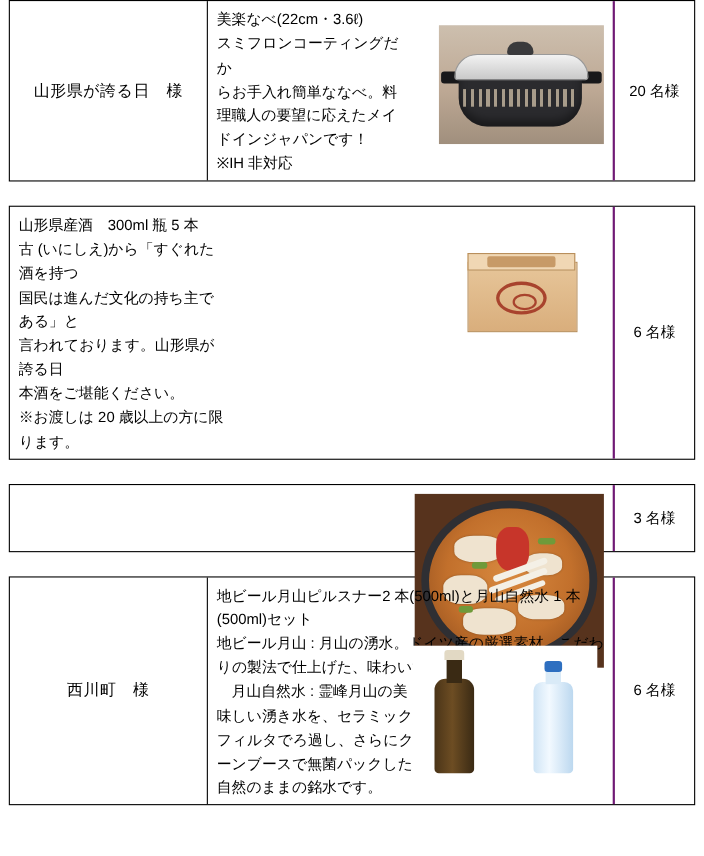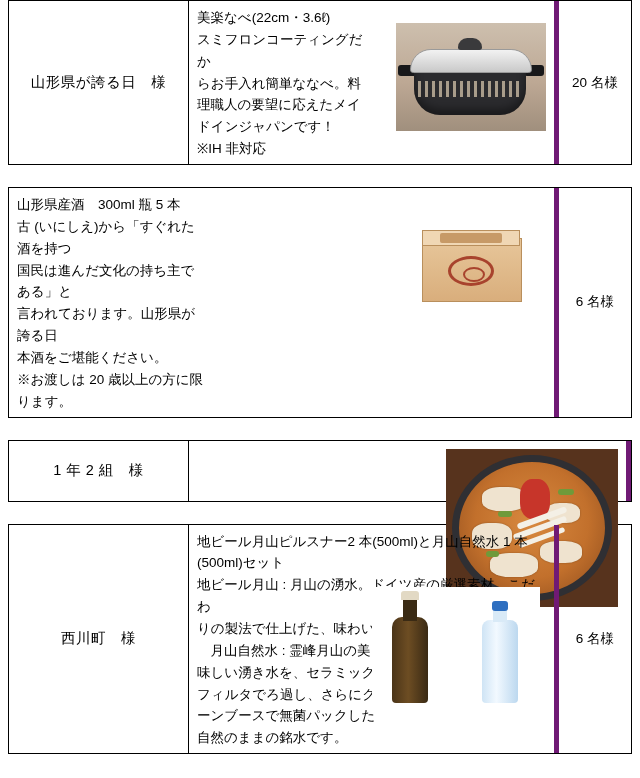--- a/index.html
+++ b/index.html
@@ -37,21 +37,21 @@
     align-items: center;
     justify-content: center;
     text-align: center;
     font-size: 14.5px;
     letter-spacing: 0.5px;
     padding: 4px 2px;
   }
   .cell-desc {
     flex: 1;
     box-sizing: border-box;
-    border-right: 5px solid #701a75;
+    border-right: 2px solid #701a75;
     padding: 6px 8px 4px 8px;
     position: relative;
     min-height: 60px;
   }
   .cell-qty {
     width: 72px;
     box-sizing: border-box;
     display: flex;
     align-items: center;
     justify-content: center;
@@ -355,38 +355,38 @@
         <div class="masu-box"></div>
         <div class="masu-top"></div>
         <div class="masu-inner"></div>
         <div class="masu-seal"></div>
       </div>
     </div>
     <div class="cell-qty">6 名様</div>
   </div>
 
   <div class="row">
-    <div class="cell-name">1 年 2 組　様</div>
     <div class="cell-desc">
       <div class="img-box motsu-wrap">
         <div class="motsu-bowl"></div>
         <div class="motsu-meat" style="left:36px; top:38px; width:44px; height:24px;"></div>
         <div class="motsu-meat" style="left:26px; top:74px; width:40px; height:26px;"></div>
         <div class="motsu-meat" style="left:44px; top:104px; width:48px; height:24px;"></div>
         <div class="motsu-meat" style="left:94px; top:92px; width:42px; height:22px;"></div>
         <div class="motsu-meat" style="left:100px; top:54px; width:34px; height:20px;"></div>
         <div class="motsu-chili" style="left:74px; top:30px; width:30px; height:40px;"></div>
         <div class="motsu-onion" style="left:70px; top:66px; width:52px; height:6px;"></div>
         <div class="motsu-onion" style="left:66px; top:76px; width:56px; height:6px;"></div>
         <div class="motsu-onion" style="left:72px; top:86px; width:48px; height:5px;"></div>
         <div class="motsu-green" style="left:52px; top:62px; width:14px; height:6px;"></div>
         <div class="motsu-green" style="left:112px; top:40px; width:16px; height:6px;"></div>
         <div class="motsu-green" style="left:40px; top:102px; width:13px; height:6px;"></div>
       </div>
     </div>
+    <div class="cell-qty">3 名様</div>
   </div>
 
   <div class="row">
     <div class="cell-name">西川町　様</div>
     <div class="cell-desc">
       <p class="desc-full">地ビール月山ピルスナー2 本(500ml)と月山自然水 1 本(500ml)セット
 地ビール月山 : 月山の湧水。ドイツ産の厳選素材。こだわ
 りの製法で仕上げた、味わい深い地ビールです。
 　月山自然水 : 霊峰月山の美
 味しい湧き水を、セラミック

